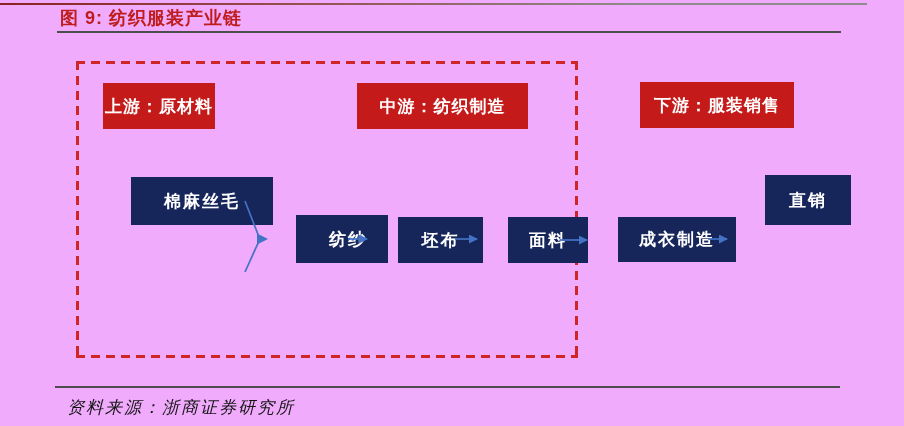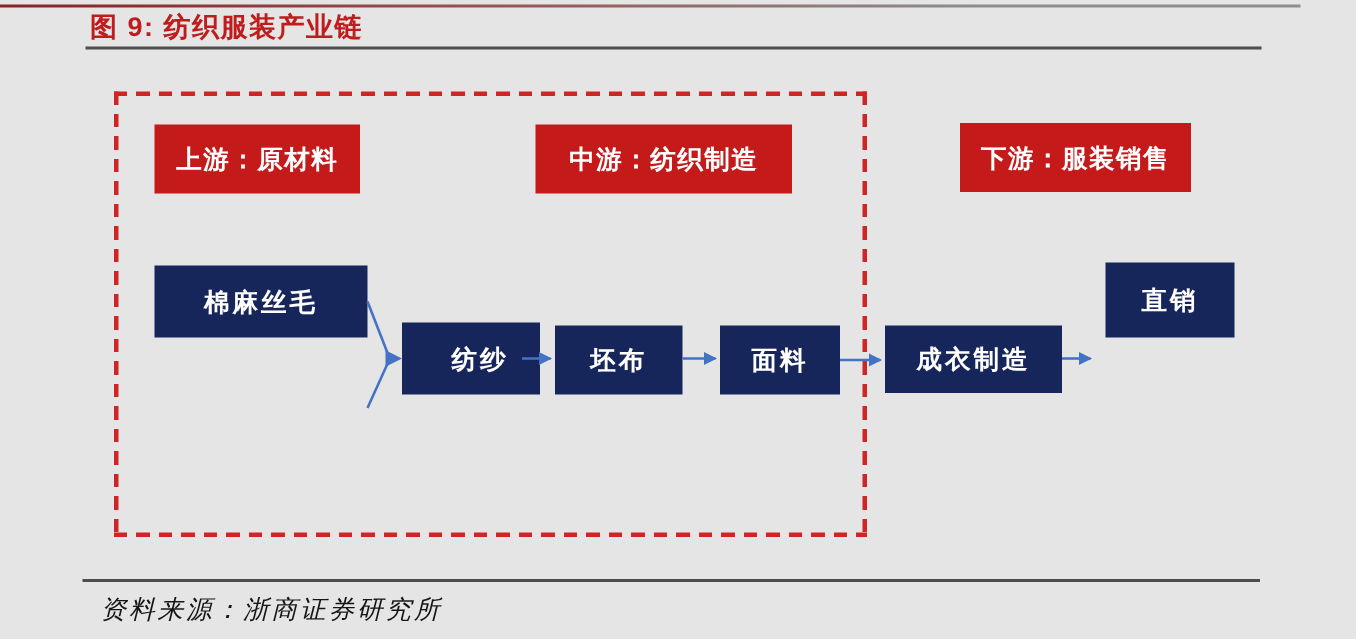--- a/index.html
+++ b/index.html
@@ -1,17 +1,17 @@
 <!DOCTYPE html>
 <html><head>
 <meta charset="utf-8">
 <style>
   html,body{margin:0;padding:0;background:#fff;}
   .canvas{
-    position:relative;width:904px;height:426px;background:#e5e5e5;
+    position:relative;width:904px;height:426px;background:#f0abfc;
     font-family:"Liberation Sans",sans-serif;overflow:hidden;
   }
   .abs{position:absolute;}
   .top-rule{
     left:0;top:3px;width:867px;height:2px;
     background:linear-gradient(90deg,#8a2222 0%,#96504f 35%,#8d8d8d 75%,#8d8d8d 100%);
   }
   .fig-caption{
     left:60px;top:6px;height:24px;line-height:24px;
     color:#bf1d1d;font-size:18px;font-weight:bold;letter-spacing:1px;white-space:nowrap;
@@ -29,21 +29,21 @@
     background-repeat:no-repeat;
   }
   .stage-header{
     background:#c41a1a;color:#ffffff;font-weight:bold;font-size:17px;
     display:flex;align-items:center;justify-content:center;
     letter-spacing:1px;white-space:nowrap;
   }
   .node{
     background:#17265a;color:#ffffff;font-weight:bold;font-size:17px;
     display:flex;align-items:center;justify-content:center;
-    letter-spacing:2px;white-space:nowrap;
+    letter-spacing:2px;white-space:nowrap;margin-left:28px;
   }
   .arrow-layer{left:0;top:0;width:904px;height:426px;pointer-events:none;}
   .bottom-rule{left:55px;top:386px;width:785px;height:2px;background:#4d4d4d;}
   .source-line{
     left:67px;top:396px;height:22px;line-height:22px;
     font-family:"DejaVu Serif",serif;font-style:italic;
     font-size:17px;color:#151515;letter-spacing:2px;white-space:nowrap;
   }
 </style>
 </head>
@@ -52,21 +52,21 @@
 <div class="canvas">
 
   <div class="abs top-rule"></div>
 
   <div class="abs fig-caption">图 9: 纺织服装产业链</div>
 
   <div class="abs caption-underline"></div>
 
   <div class="abs dashed-frame"></div>
 
-  <div class="abs stage-header" style="left:103px;top:83px;width:137px;height:46px;">上游：原材料</div>
+  <div class="abs stage-header" style="left:103px;top:83px;width:112px;height:46px;">上游：原材料</div>
   <div class="abs stage-header" style="left:357px;top:83px;width:171px;height:46px;">中游：纺织制造</div>
   <div class="abs stage-header" style="left:640px;top:82px;width:154px;height:46px;">下游：服装销售</div>
 
   <div class="abs node" style="left:103px;top:177px;width:142px;height:48px;">棉麻丝毛</div>
   <div class="abs node" style="left:268px;top:215px;width:80px;height:48px;padding-left:12px;">纺纱</div>
   <div class="abs node" style="left:370px;top:217px;width:85px;height:46px;">坯布</div>
   <div class="abs node" style="left:480px;top:217px;width:80px;height:46px;">面料</div>
   <div class="abs node" style="left:590px;top:217px;width:118px;height:45px;text-align:right;">成衣制造</div>
   <div class="abs node" style="left:737px;top:175px;width:86px;height:50px;">直销</div>
 

